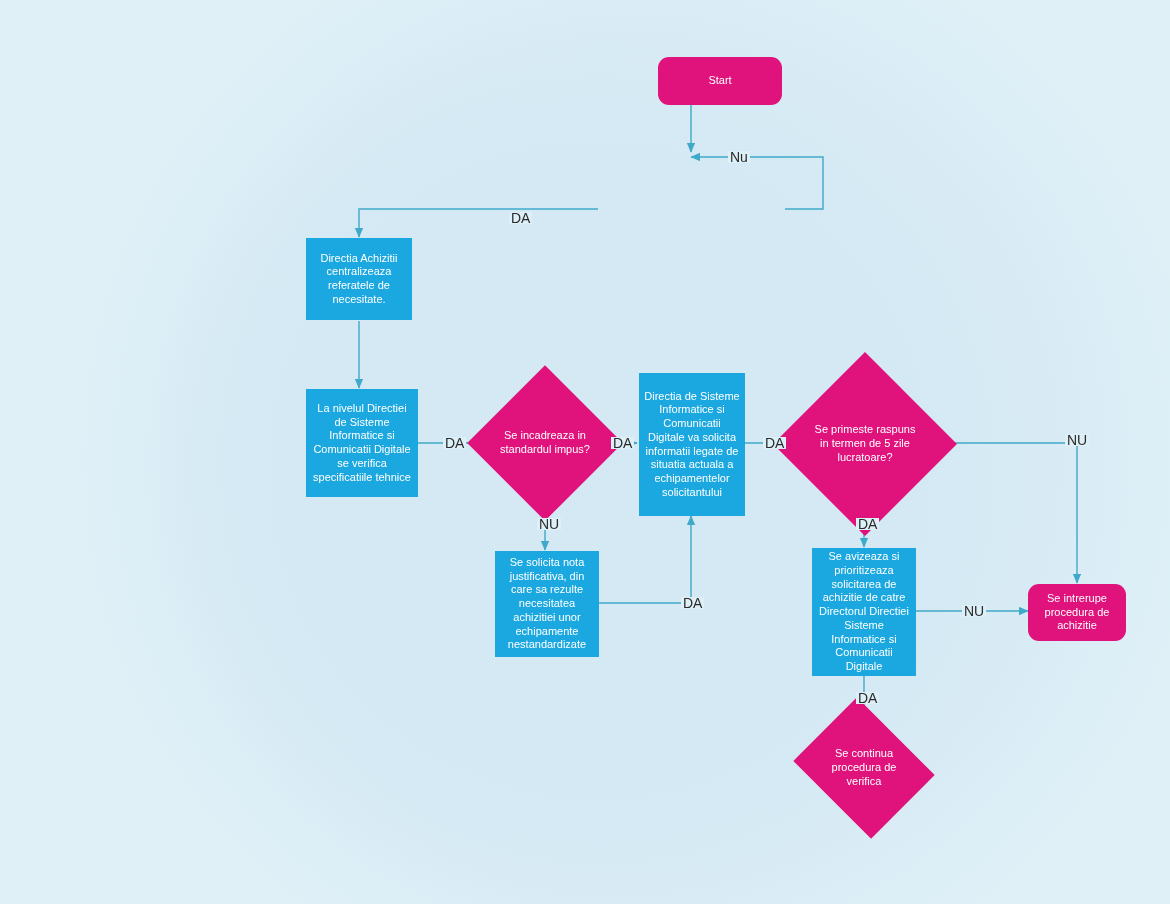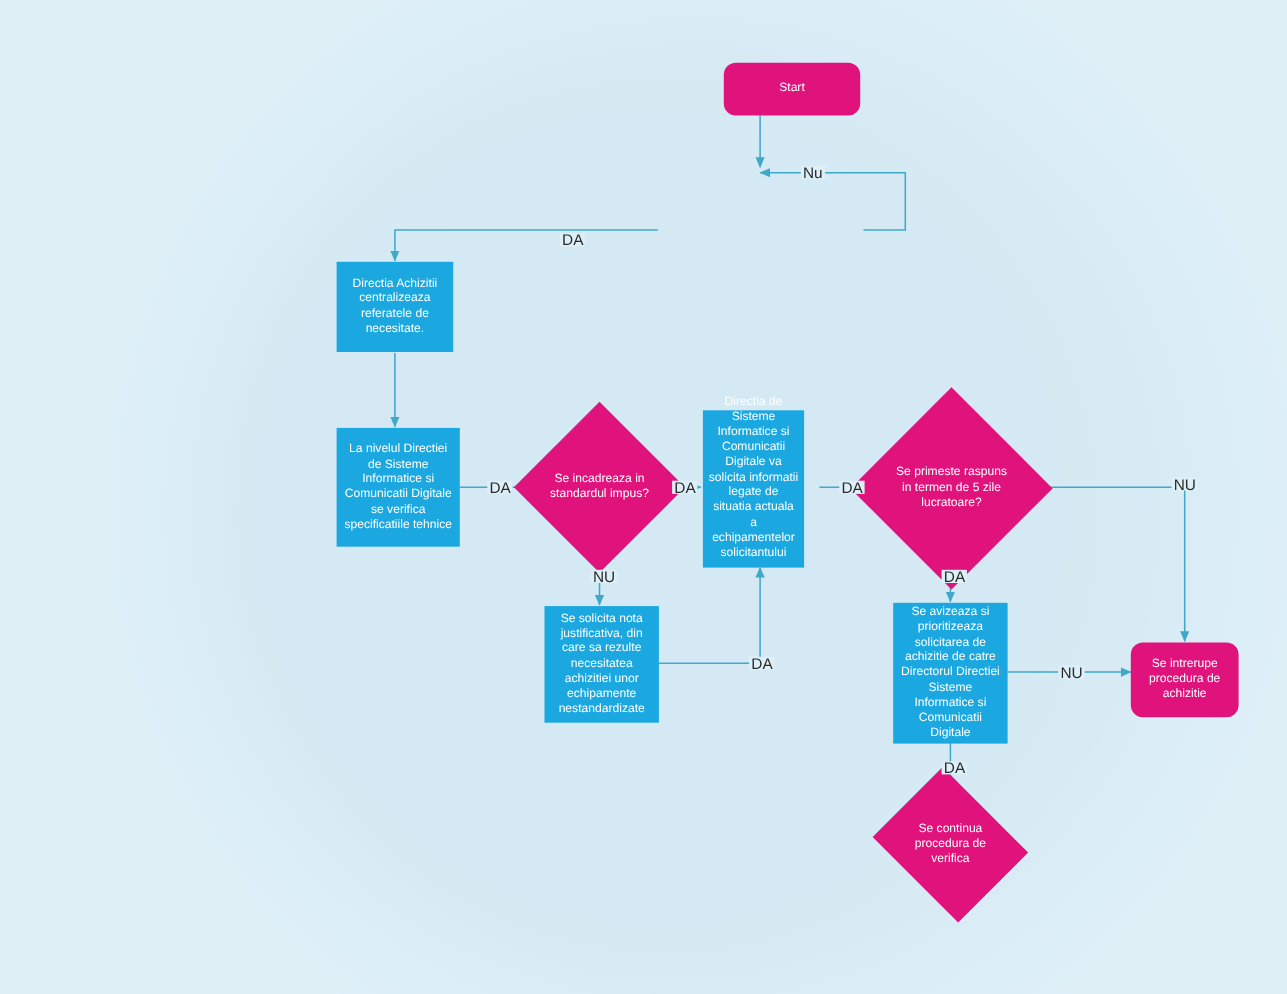--- a/index.html
+++ b/index.html
@@ -147,34 +147,34 @@
 
   <div class="node diamond" style="left:490px; top:388px; width:110px; height:110px;">
     <span class="shape"></span>
     <span class="txt">Se incadreaza in standardul impus?</span>
   </div>
 
   <div class="node rect" style="left:495px; top:551px; width:104px; height:106px;">
     <span class="txt">Se solicita nota justificativa, din care sa rezulte necesitatea achizitiei unor echipamente nestandardizate</span>
   </div>
 
-  <div class="node rect" style="left:639px; top:373px; width:92px; height:143px;align-items:flex-end;">
+  <div class="node rect" style="left:639px; top:373px; width:106px; height:143px;">
     <span class="txt">Directia de Sisteme Informatice si Comunicatii Digitale va solicita informatii legate de situatia actuala a echipamentelor solicitantului</span>
   </div>
 
   <div class="node diamond" style="left:800px; top:379px; width:130px; height:130px;">
     <span class="shape"></span>
     <span class="txt">Se primeste raspuns in termen de 5 zile lucratoare?</span>
   </div>
 
   <div class="node rect" style="left:812px; top:548px; width:104px; height:128px;">
     <span class="txt">Se avizeaza si prioritizeaza solicitarea de achizitie de catre Directorul Directiei Sisteme Informatice si Comunicatii Digitale</span>
   </div>
 
-  <div class="node pill" style="left:1028px; top:584px; width:98px; height:68px;">
+  <div class="node pill" style="left:1028px; top:584px; width:98px; height:57px;">
     <span class="txt">Se intrerupe procedura de achizitie</span>
   </div>
 
   <div class="node diamond" style="left:809px; top:723px; width:110px; height:90px;">
     <span class="shape"></span>
     <span class="txt">Se continua procedura de verifica</span>
   </div>
 
   <div class="edge-label" style="left:728px; top:151px;">Nu</div>
   <div class="edge-label" style="left:509px; top:212px;">DA</div>

